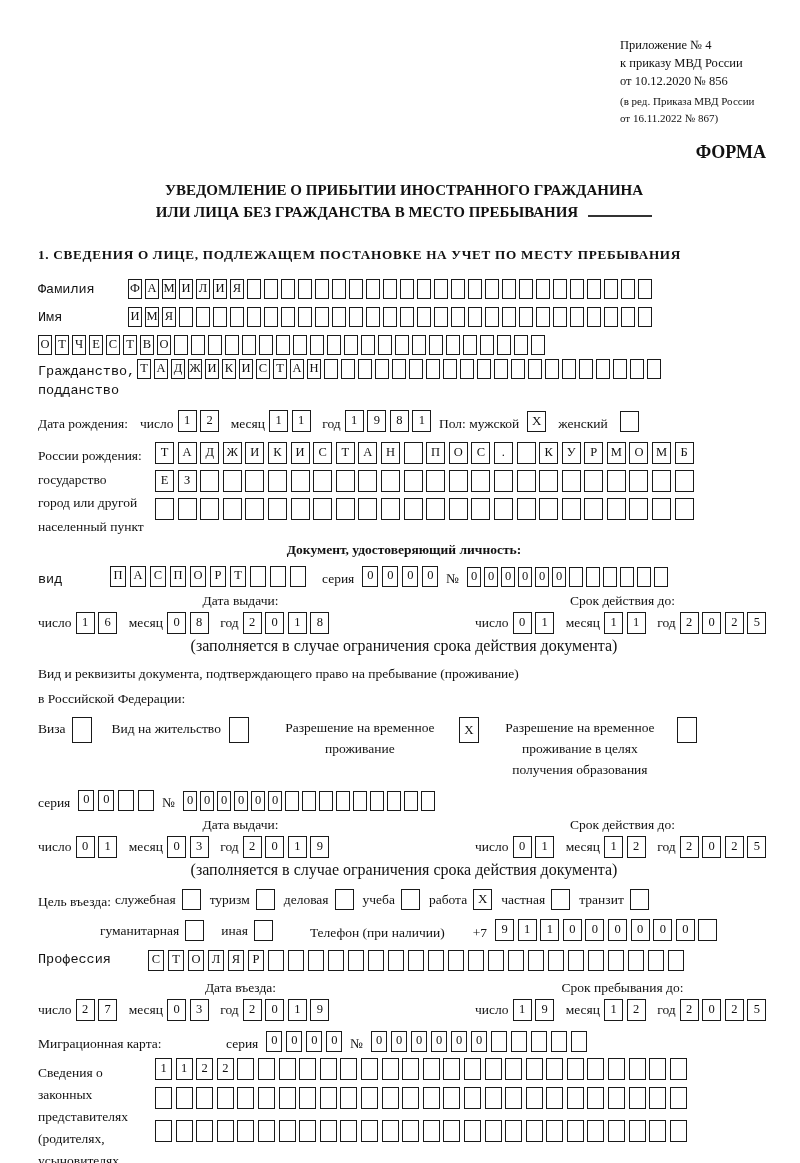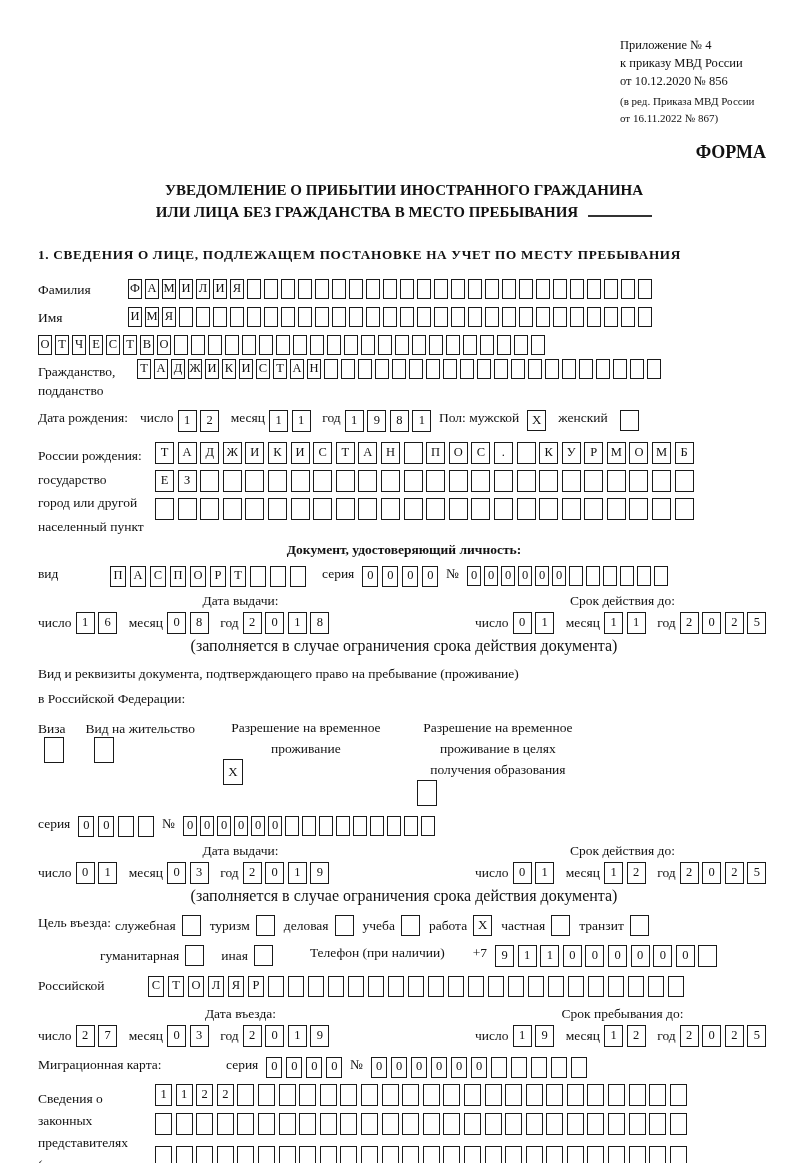--- a/index.html
+++ b/index.html
@@ -14,58 +14,58 @@
   .annex .ed { font-size:11px; line-height:16.5px; margin-top:3px; }
   .forma { text-align:right; font-weight:bold; font-size:18px; margin-top:16px; padding-right:4px; }
 
   .title { text-align:center; font-weight:bold; font-size:15px; line-height:22px; margin-top:16px; }
   .title-blank { display:inline-block; width:64px; border-bottom:2px solid #333; height:14px; margin-left:10px; }
 
   .section1 { font-weight:bold; font-size:13.2px; letter-spacing:0.7px; margin-top:24px; }
 
   .rows { margin-top:16px; }
   .row { display:flex; align-items:flex-start; margin-bottom:8px; }
-  .lbl { flex:none; padding-top:3px; }
+  .lbl { flex:none; padding-top:3px;font-family:Liberation Mono, monospace; }
   .lbl .l2 { display:block; }
 
   .cells { display:inline-flex; flex-wrap:nowrap; align-items:center; }
   .cell {
     flex:none; display:inline-block; width:14px; height:20px; border:1.6px solid #1a1a1a;
     margin-right:3px; text-align:center; font-size:12.5px; line-height:16px; font-weight:normal;
   }
   .cells.wide .cell { width:19px; height:22px; margin-right:3.6px; line-height:18px; }
   .cells.mid  .cell { width:16px; height:21px; margin-right:4px;  line-height:17px; }
   .cells.rep  .cell { width:17px; height:22px; margin-right:3.6px; line-height:18px; }
 
   .checkbox {
     flex:none; display:inline-block; width:19px; height:21px; border:1.6px solid #1a1a1a;
     text-align:center; line-height:18px; font-size:13px;
   }
   .checkbox.tall { width:20px; height:26px; line-height:23px; }
 
-  .inlрow { display:flex; align-items:flex-start; }
+  .inlрow { display:flex; align-items:flex-end; }
   .gap4 { margin-left:4px; } .gap8 { margin-left:8px; } .gap12 { margin-left:12px; }
   .gap20 { margin-left:20px; } .gap28 { margin-left:28px; }
 
   .bp-labels { width:117px; flex:none; line-height:23.5px; padding-top:2px; }
   .bp-rows .row-cells { margin-bottom:6px; }
 
   .doc-header { text-align:center; font-weight:bold; margin:4px 0 8px 0; }
 
   .dualdate { display:flex; justify-content:space-between; margin-top:6px; }
   .dgroup .dtitle { text-align:center; line-height:16px; }
   .dgroup.left .dtitle { transform:translateX(55px); }
   .dgroup .dboxes { display:flex; align-items:center; margin-top:3px; }
   .dword { padding:0 4px 0 0; }
   .note-right { text-align:center; font-size:16px; margin-top:3px; }
 
   .intro { line-height:25px; margin-top:6px; }
 
   .permit-row { display:flex; align-items:flex-start; margin-top:6px; margin-bottom:10px; }
-  .popt { display:flex; align-items:flex-start;flex-direction:column; }
+  .popt { display:flex; align-items:flex-start; }
   .popt .plabel { padding-top:4px; }
   .popt .plabel.c2 { width:182px; text-align:center; line-height:21px; padding-top:0; }
   .popt .plabel.c3 { width:178px; text-align:center; line-height:21px; padding-top:0; }
   .popt .checkbox { margin-left:8px; }
 
   .copt { display:inline-flex; align-items:center; margin-right:9px; }
   .copt .checkbox { margin-left:6px; }
 
   .rep-wrap { display:flex; align-items:flex-start; margin-top:4px; }
   .rep-labels { width:117px; flex:none; line-height:22px; padding-top:4px; }
@@ -599,21 +599,21 @@
           <span class="cell">0</span>
           <span class="cell">0</span>
           <span class="cell">0</span>
           <span class="cell">0</span>
           <span class="cell">0</span>
           <span class="cell"></span>
         </span>
     </div>
 
     <div class="row" style="margin-bottom:9px">
-      <span class="lbl" style="width:110px; padding-top:2px">Российской</span>
+      <span class="lbl" style="width:110px; padding-top:2px">Профессия</span>
       <span class="cells mid">
           <span class="cell">С</span>
           <span class="cell">Т</span>
           <span class="cell">О</span>
           <span class="cell">Л</span>
           <span class="cell">Я</span>
           <span class="cell">Р</span>
           <span class="cell"></span>
           <span class="cell"></span>
           <span class="cell"></span>

